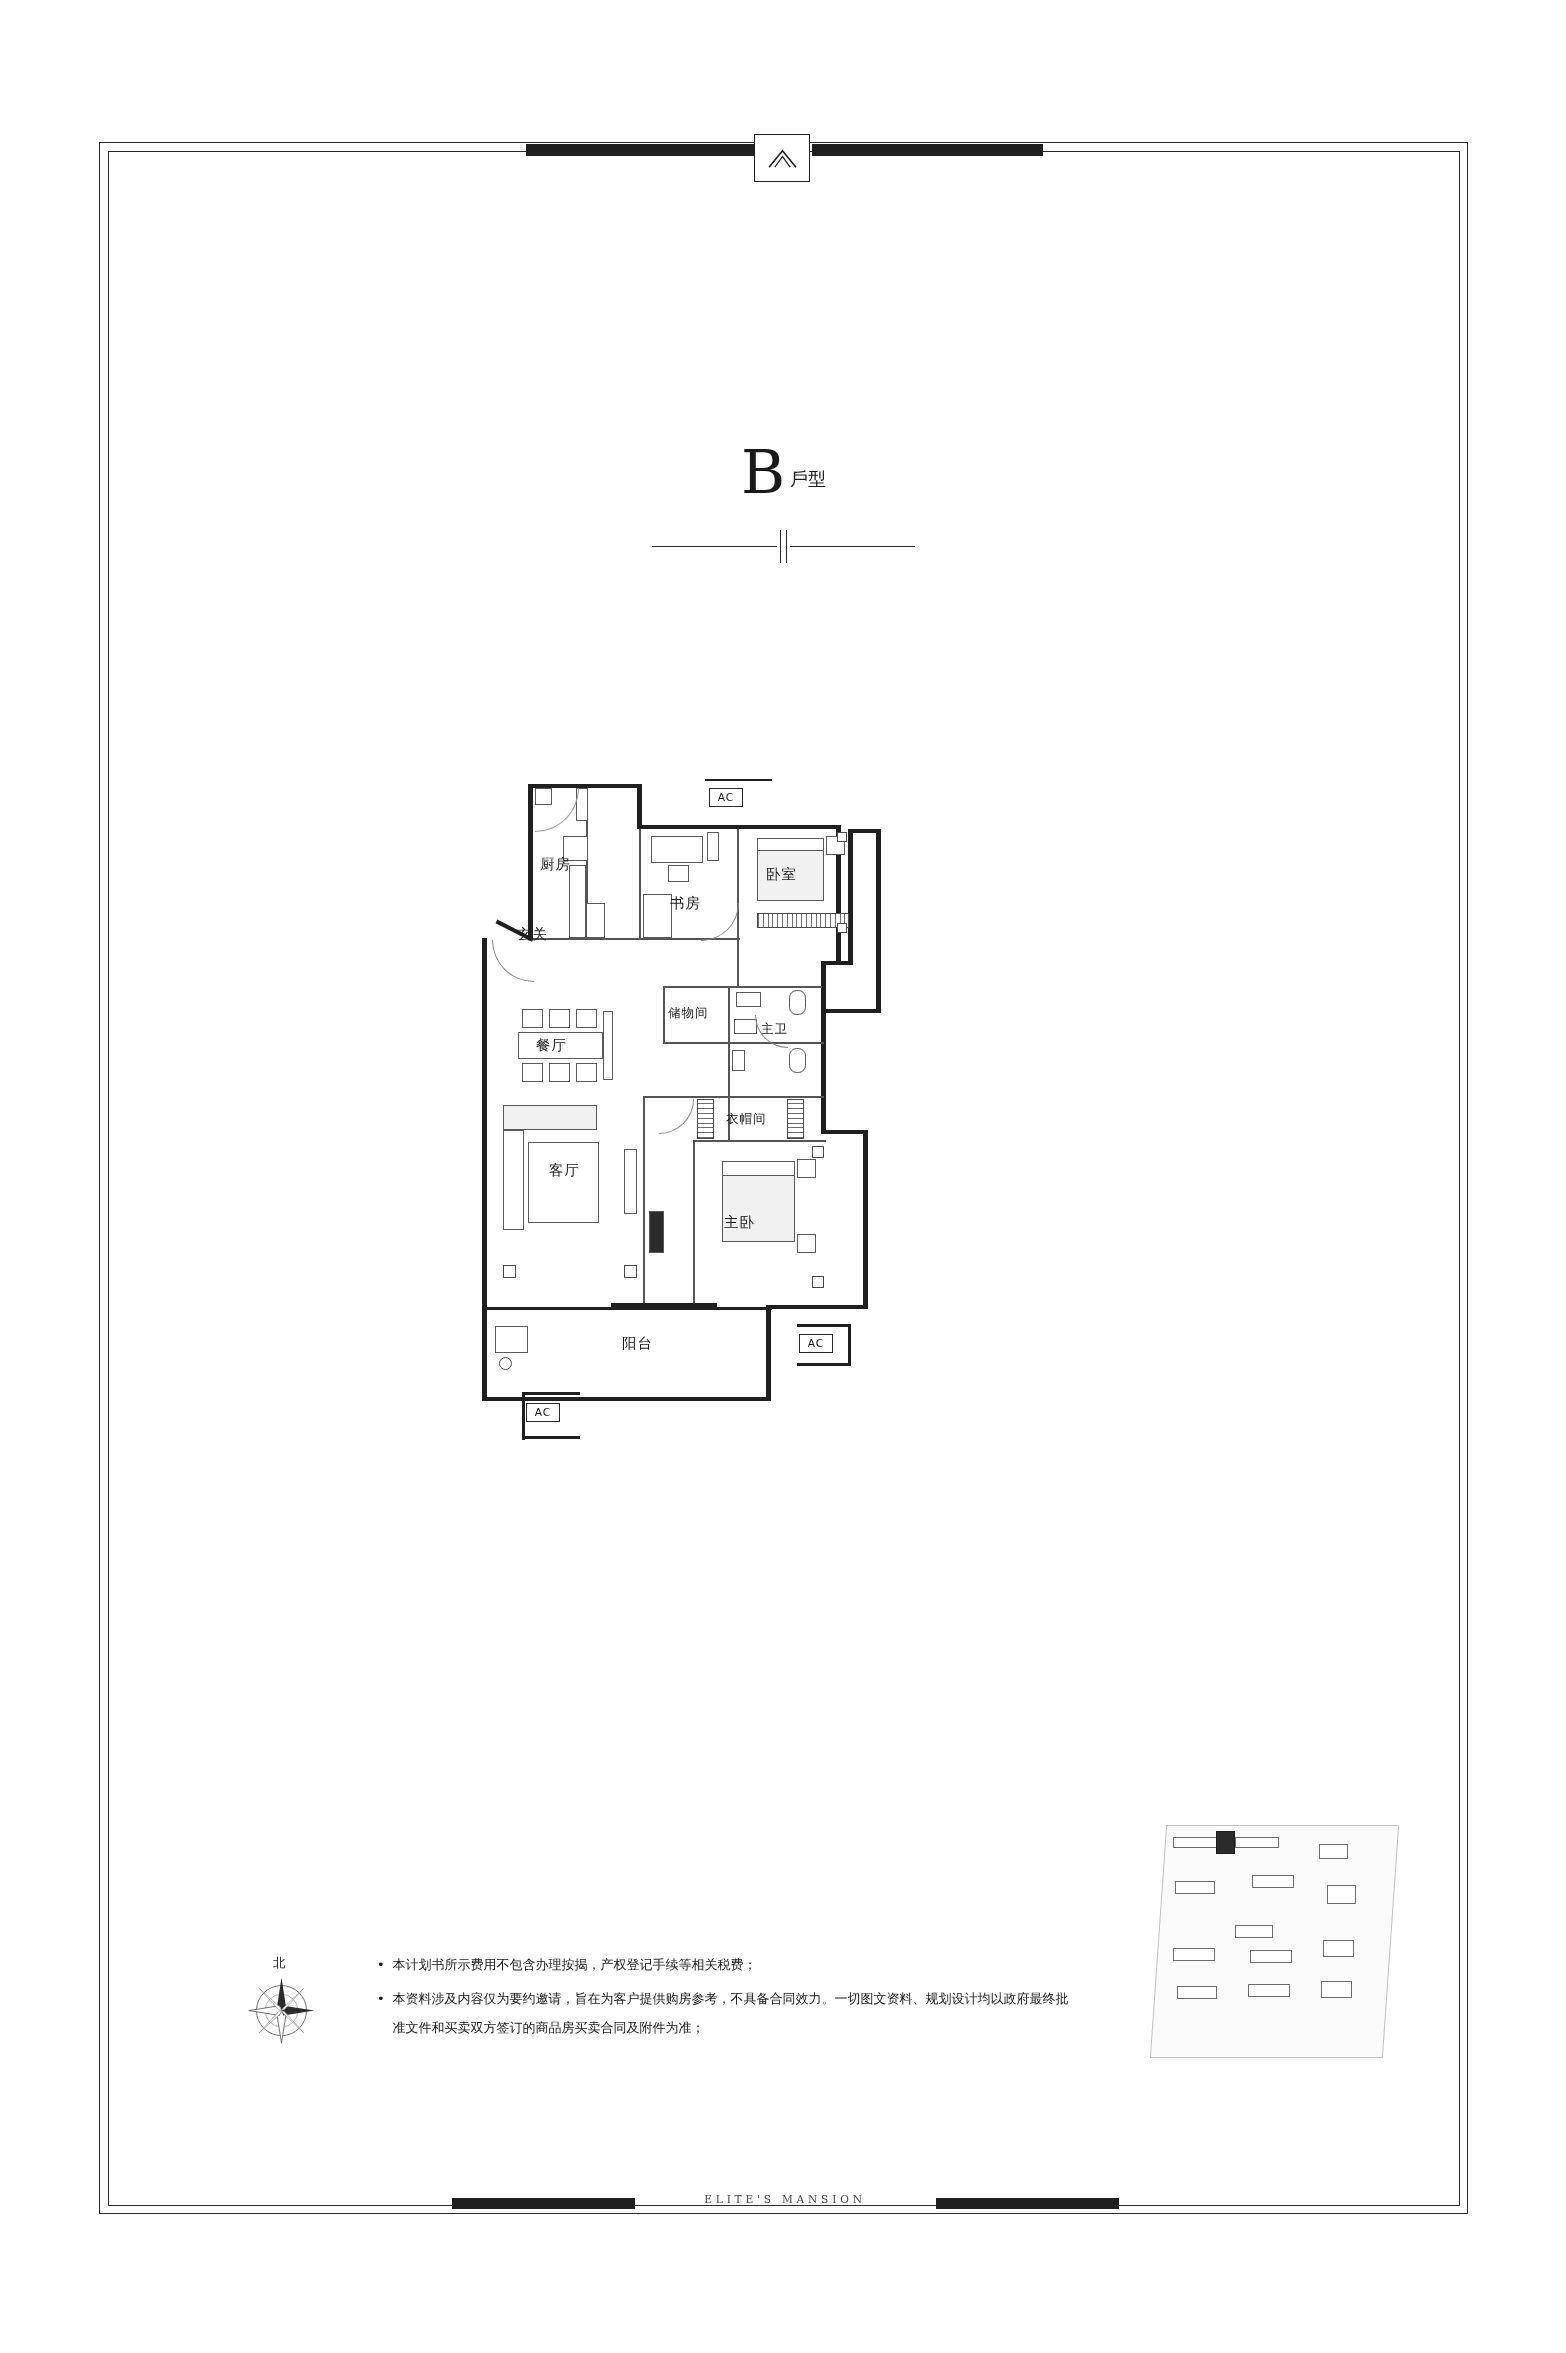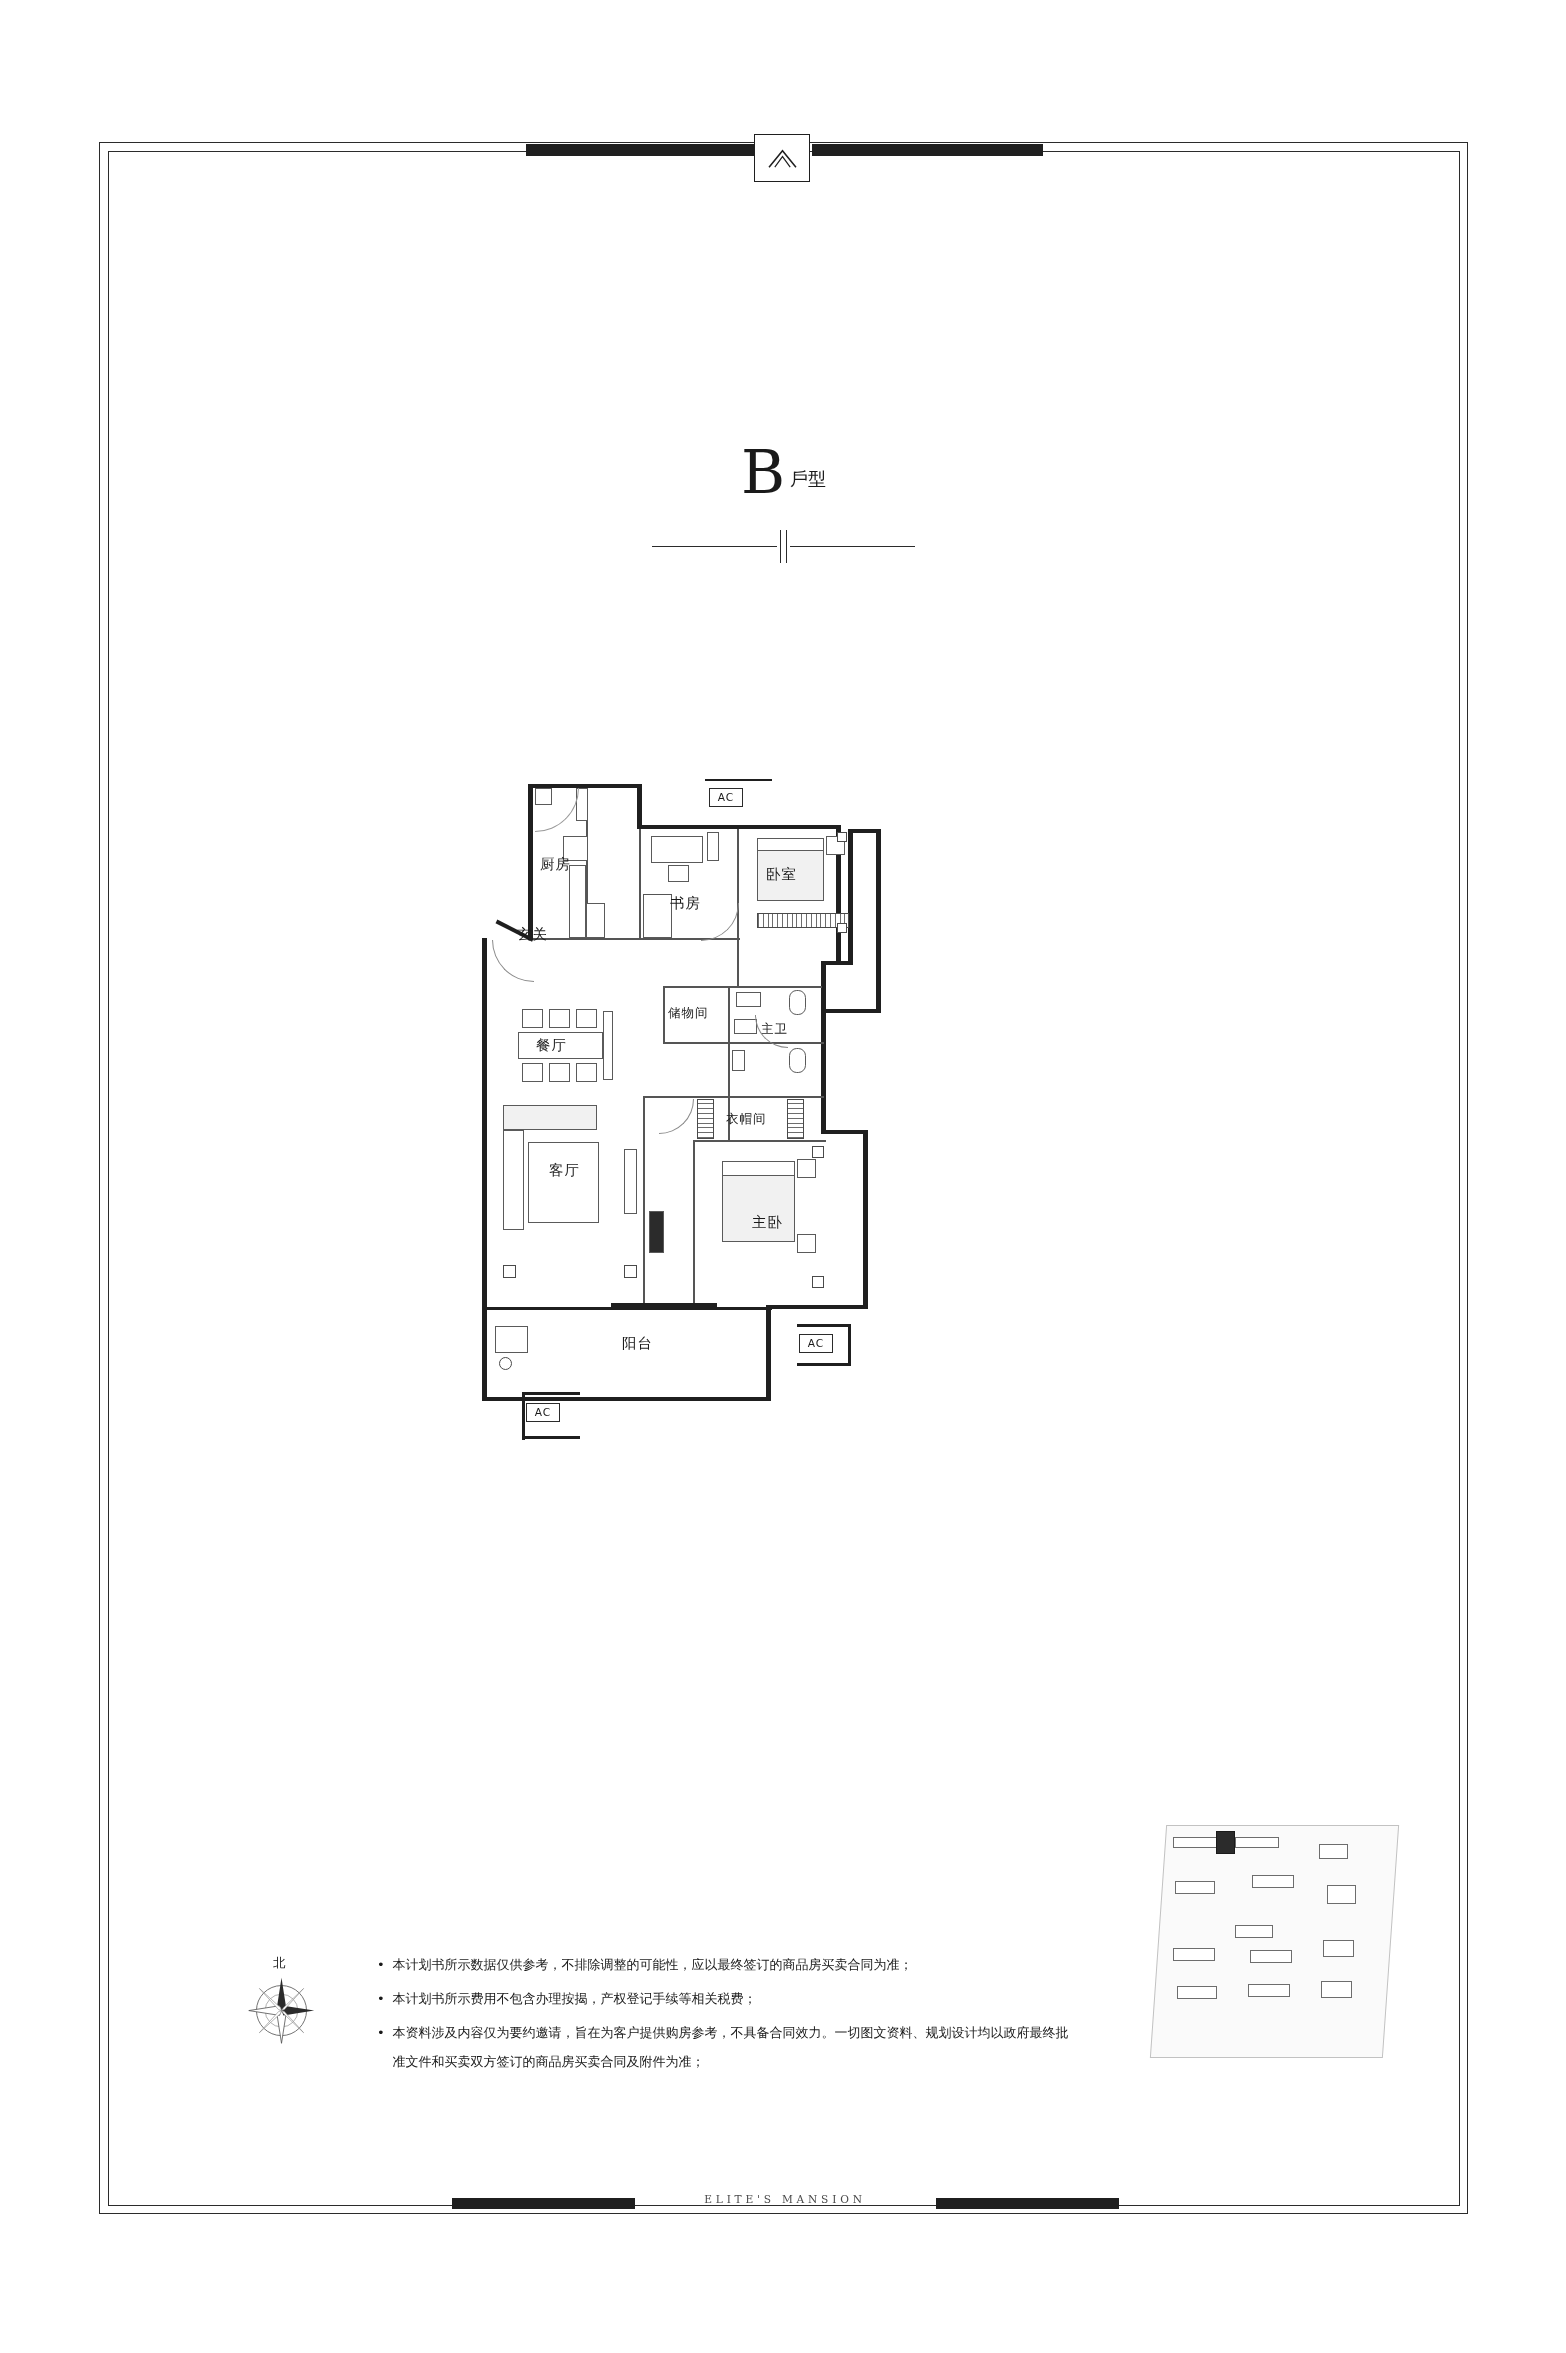--- a/index.html
+++ b/index.html
@@ -403,21 +403,21 @@
     <div class="furn" style="left:144px; top:380px; width:13.4px; height:65px;"></div>
     <div class="rlabel" style="left:69px; top:392px;">客厅</div>
     <div class="dot" style="left:23px; top:496px; width:13.4px; height:13.4px;"></div>
     <div class="dot" style="left:144px; top:496px; width:13.4px; height:13.4px;"></div>
     <div class="furn" style="left:169px; top:442px; width:15.4px; height:42px; background:#2b2b2b;"></div>
 
     <div class="furn fill" style="left:242px; top:392px; width:73px; height:81px;"></div>
     <div class="furn" style="left:242px; top:392px; width:73px; height:15.4px;"></div>
     <div class="furn" style="left:317px; top:390px; width:19px; height:19px;"></div>
     <div class="furn" style="left:317px; top:465px; width:19px; height:19px;"></div>
-    <div class="rlabel" style="left:272px; top:444px;text-align:right;">主卧</div>
+    <div class="rlabel" style="left:244px; top:444px;text-align:right;">主卧</div>
     <div class="dot" style="left:332px; top:377px; width:11.5px; height:11.5px;"></div>
     <div class="dot" style="left:332px; top:507px; width:11.5px; height:11.5px;"></div>
 
     <div class="furn" style="left:15.4px; top:557px; width:33px; height:27px;"></div>
     <div class="dot" style="left:19px; top:588px; width:13.4px; height:13.4px; border-radius:50%;"></div>
     <div class="rlabel" style="left:142px; top:565px;">阳台</div>
     <div class="wall" style="left:131px; top:534px; width:106px; height:4.8px;"></div>
 
     <div class="ac-tag" style="left:229px; top:19px;">AC</div>
     <div class="ac-tag" style="left:319px; top:565px;">AC</div>
@@ -441,21 +441,20 @@
       <polygon points="9,38 41,33 43,38 41,43" fill="#ffffff" stroke="#4a4a4a" stroke-width="0.8"></polygon>
       <polygon points="77,38 45,33 43,38 45,43" fill="#2b2b2b"></polygon>
       <polygon points="20,15 42,35 43,38 40,37" fill="#ffffff" stroke="#7d7d7d" stroke-width="0.6"></polygon>
       <polygon points="66,15 45,35 43,38 46,37" fill="#ffffff" stroke="#7d7d7d" stroke-width="0.6"></polygon>
       <polygon points="20,61 42,41 43,38 40,39" fill="#ffffff" stroke="#7d7d7d" stroke-width="0.6"></polygon>
       <polygon points="66,61 45,41 43,38 46,39" fill="#ffffff" stroke="#7d7d7d" stroke-width="0.6"></polygon>
     </svg>
   </div>
 
   <div class="notes">
-    <div class="note">本计划书所示数据仅供参考，不排除调整的可能性，应以最终签订的商品房买卖合同为准；</div>
     <div class="note">本计划书所示费用不包含办理按揭，产权登记手续等相关税费；</div>
     <div class="note">本资料涉及内容仅为要约邀请，旨在为客户提供购房参考，不具备合同效力。一切图文资料、规划设计均以政府最终批准文件和买卖双方签订的商品房买卖合同及附件为准；</div>
   </div>
 
   <div class="siteplan">
     <div class="siteplan-bg"></div>
     <div class="bldg" style="left:15.4px; top:11.5px; width:44px; height:11.5px;"></div>
     <div class="bldg hl" style="left:58px; top:5.8px; width:19px; height:23px;"></div>
     <div class="bldg" style="left:77px; top:11.5px; width:44px; height:11.5px;"></div>
     <div class="bldg" style="left:161px; top:19px; width:29px; height:15.4px;"></div>

